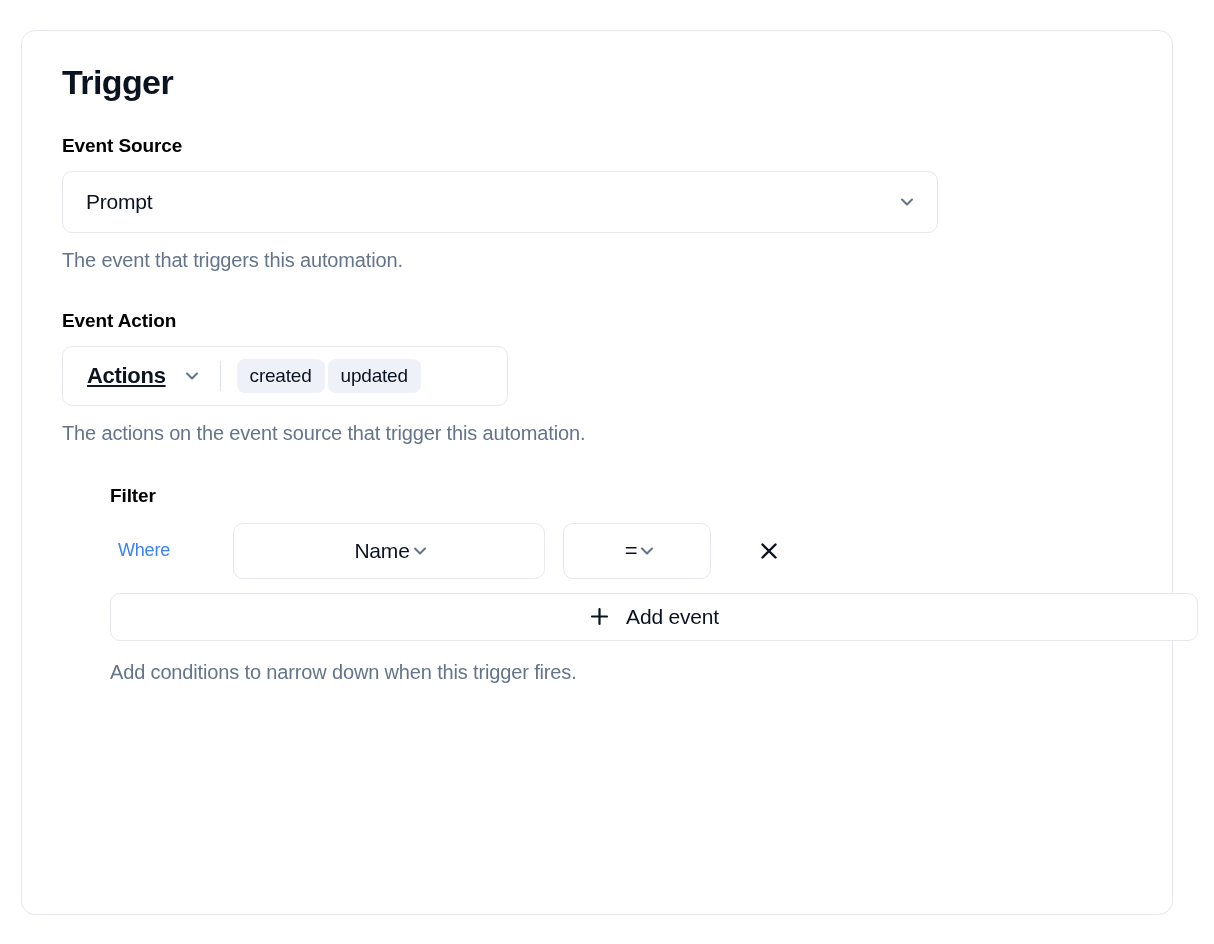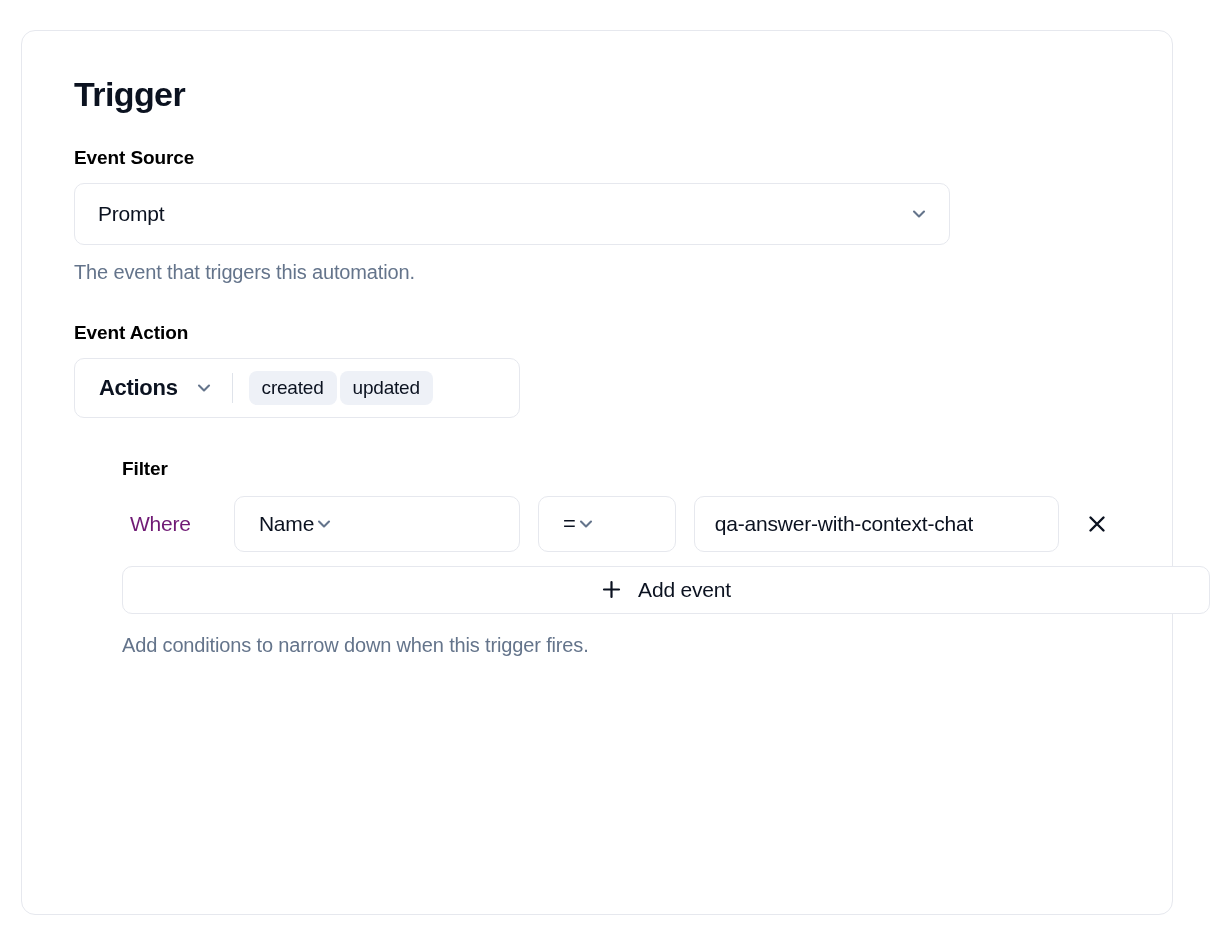--- a/index.html
+++ b/index.html
@@ -26,21 +26,21 @@
   .card {
     position: absolute;
     left: 21px;
     top: 30px;
     width: 1152px;
     height: 885px;
     box-sizing: border-box;
     background: #ffffff;
     border: 1px solid #e6e8ee;
     border-radius: 14px;
-    padding: 16px;
+    padding: 4px;
   }
 
   .card-inner {
     padding: 30px 36px 0 36px;
   }
 
   
   .card-title {
     font-size: 34px;
     font-weight: 700;
@@ -129,20 +129,21 @@
     display: flex;
     align-items: center;
     padding: 0 14px 0 24px;
     gap: 0;
   }
   .action-trigger {
     display: flex;
     align-items: center;
     gap: 16px;
     cursor: pointer;
+    text-decoration: underline;
   }
   .action-trigger .lbl {
     font-size: 22px;
     font-weight: 600;
     color: #0b1220;
     letter-spacing: -0.3px;
   }
   .v-divider {
     width: 1px;
     height: 30px;
@@ -165,37 +166,37 @@
   }
 
   
   .filter-row {
     margin-top: 16px;
     display: flex;
     align-items: center;
     gap: 0;
   }
   .where-label {
-    font-size: 21px;
-    color: #701a75;
+    font-size: 18px;
+    color: #3b82f6;
     letter-spacing: -0.2px;
     width: 123px;
     padding-left: 8px;
     box-sizing: border-box;
   }
 
   .ctl {
     box-sizing: border-box;
     height: 56px;
     border: 1px solid #e6e8ee;
     border-radius: 10px;
     background: #ffffff;
     display: flex;
     align-items: center;
-    justify-content: flex-start;
+    justify-content: center;
   }
   .ctl-field {
     width: 312px;
     padding: 0 18px 0 24px;
     margin-right: 18px;
   }
   .ctl-op {
     width: 148px;
     padding: 0 16px 0 24px;
     margin-right: 18px;
@@ -302,20 +303,21 @@
           </div>
 
           <span class="v-divider"></span>
 
           <div class="chips">
             <span class="chip">created</span>
             <span class="chip">updated</span>
           </div>
         </div>
 
+        <div class="help-text help-under">The actions on the event source that trigger this automation.</div>
       </div>
 
       <div class="section section-filter">
         <div class="field-label">Filter</div>
 
         <div class="filter-row">
           <span class="where-label">Where</span>
 
           <div class="ctl ctl-field">
             <span class="val">Name</span>
@@ -328,23 +330,20 @@
 
           <div class="ctl ctl-op">
             <span class="val">=</span>
             <span>
               <svg class="chev" viewBox="0 0 20 20">
                   <path d="M5 7.5 L10 12.5 L15 7.5"></path>
                 </svg>
             </span>
           </div>
 
-          <div class="ctl ctl-value">
-            <span class="val">qa-answer-with-context-chat</span>
-          </div>
 
           <button class="remove-btn">
             <span>
               <svg class="x-icon" viewBox="0 0 24 24">
                   <path d="M5.5 5.5 L18.5 18.5 M18.5 5.5 L5.5 18.5"></path>
                 </svg>
             </span>
           </button>
         </div>
 

